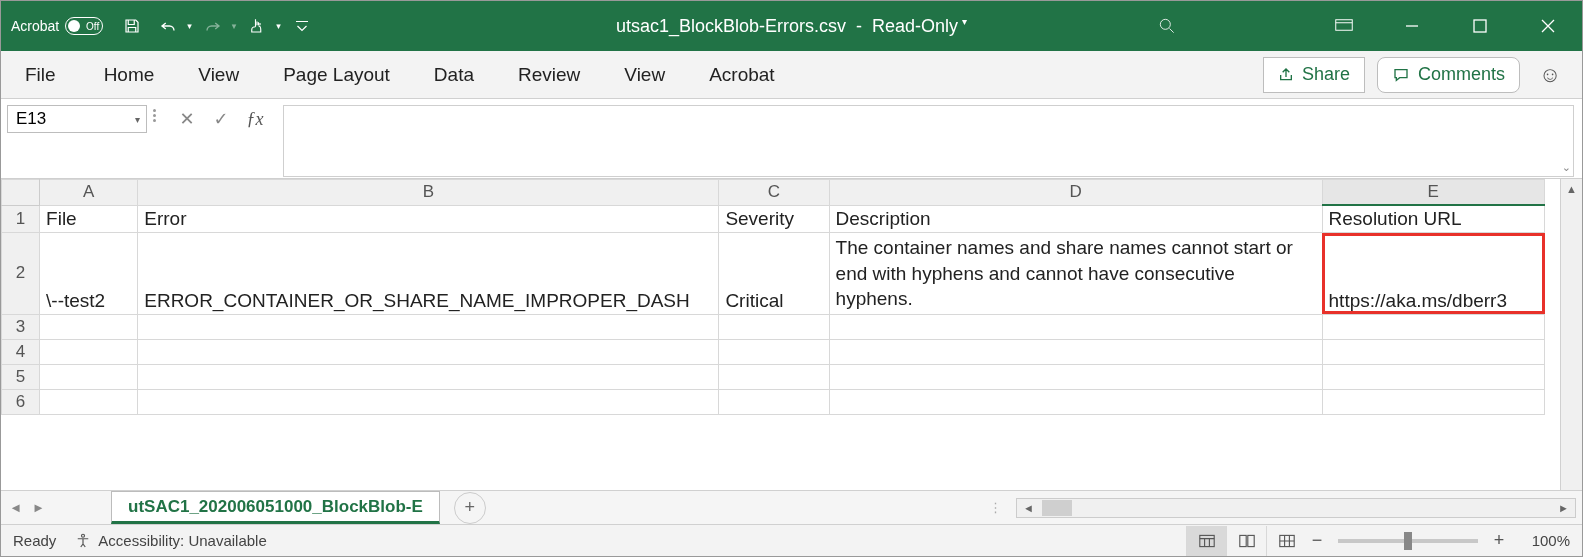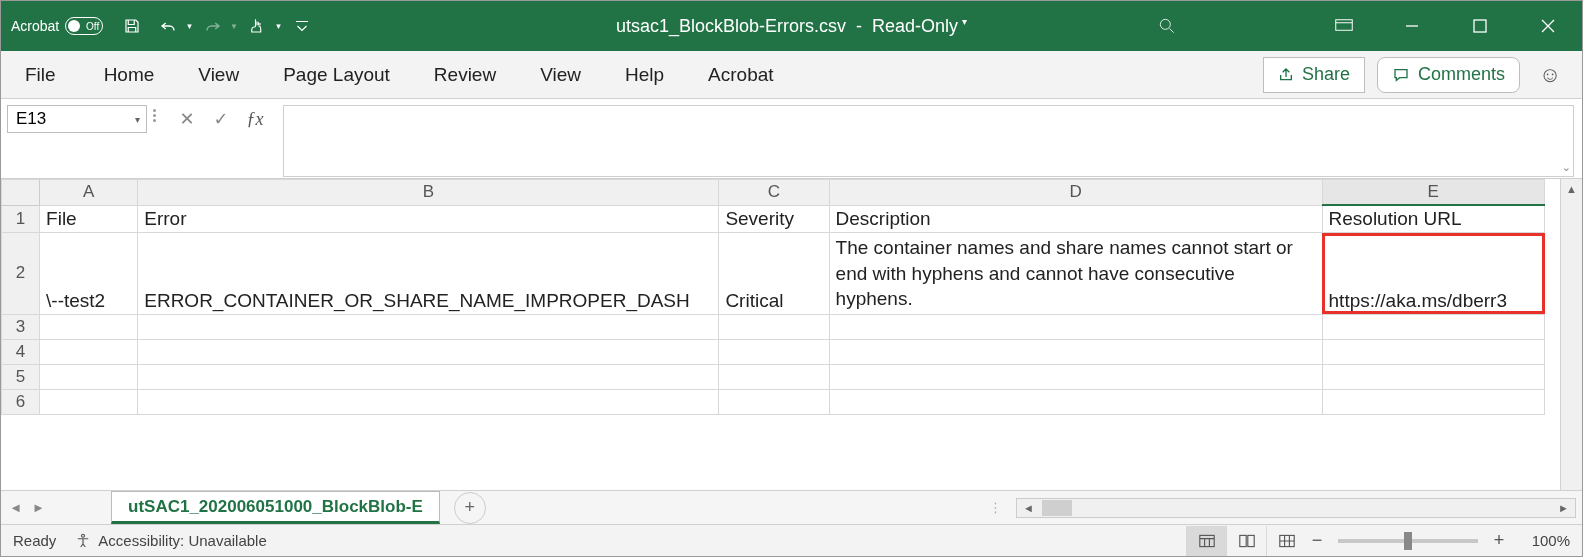--- a/index.html
+++ b/index.html
@@ -279,23 +279,23 @@
         </svg>
     </div>
   </div>
 </div>
 
 <div class="ribbon-row">
   <div class="ribbon-tab file">File</div>
   <div class="ribbon-tab">Home</div>
   <div class="ribbon-tab">View</div>
   <div class="ribbon-tab">Page Layout</div>
+  <div class="ribbon-tab">Data</div>
   <div class="ribbon-tab">Review</div>
   <div class="ribbon-tab">View</div>
-  <div class="ribbon-tab">Help</div>
   <div class="ribbon-tab">Acrobat</div>
   <div class="ribbon-right">
     <div class="share-btn">
       <svg width="16" height="16" viewBox="0 0 24 24" fill="none" stroke="#217346" stroke-width="2">
           <path d="M4 12v7h16v-7M12 3v12M7 8l5-5 5 5"></path>
         </svg>
       <span>Share</span>
     </div>
     <div class="comments-btn">
       <svg width="18" height="16" viewBox="0 0 24 24" fill="none" stroke="#217346" stroke-width="2">

